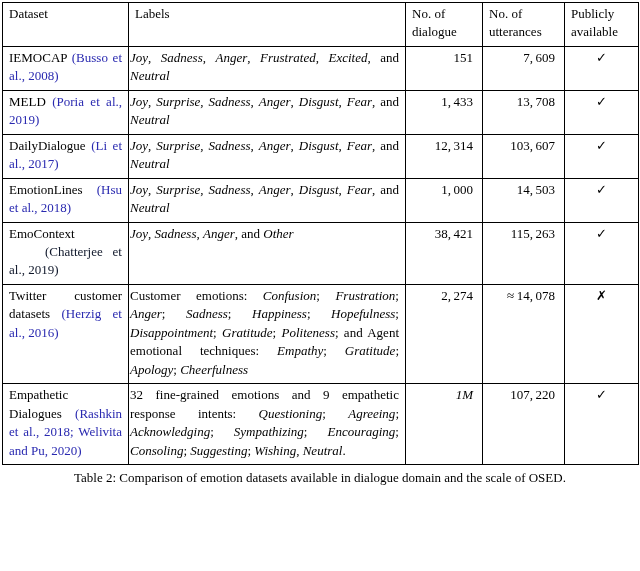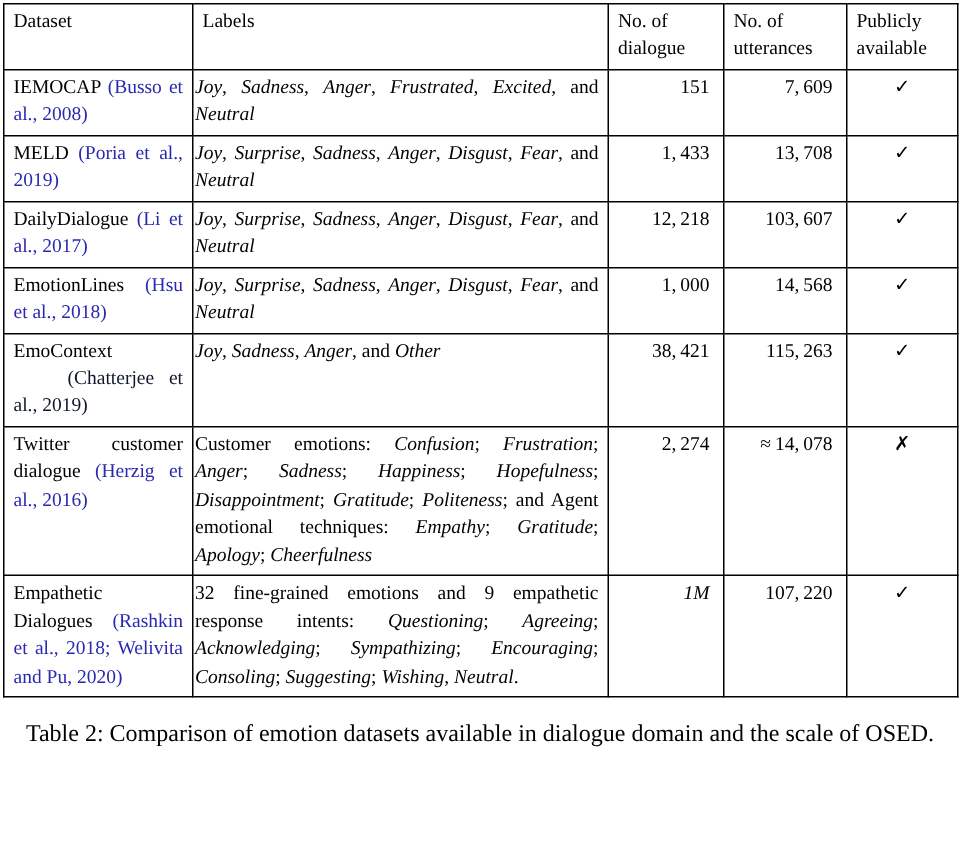--- a/index.html
+++ b/index.html
@@ -17,21 +17,21 @@
   .tbl th{text-align:left;}
   .hl{display:block;}
   .th-num{text-align:right;padding-right:9px;}
   .cell.dataset{text-align:justify;text-justify:inter-word;}
   .cell.labels{text-align:justify;text-justify:inter-word;padding-left:1px;}
   .cell.num{text-align:right;padding-right:9px;white-space:nowrap;}
   .cell.pub{text-align:center;}
   .it{font-style:italic;}
   .cite{text-decoration:none;cursor:pointer;}
   .caption{
-    font-size:16px;text-align:center;margin-top:16px;
+    font-size:13px;text-align:center;margin-top:5px;
     padding:0 14px;white-space:nowrap;overflow:hidden;
   }
 </style>
 </head>
 <body>
 
 <div class="page">
   <table class="tbl">
     <colgroup>
       <col style="width:126px">
@@ -73,40 +73,40 @@
         <tr>
           <td class="cell dataset"><span>MELD</span> <span class="cite" style="color: rgb(41, 41, 176);">(Poria et al., 2019)</span></td>
           <td class="cell labels"><span class="it">Joy</span><span>, </span><span class="it">Surprise</span><span>, </span><span class="it">Sadness</span><span>, </span><span class="it">Anger</span><span>, </span><span class="it">Disgust</span><span>, </span><span class="it">Fear</span><span>, and </span><span class="it">Neutral</span></td>
           <td class="cell num">1, 433</td>
           <td class="cell num">13, 708</td>
           <td class="cell pub"><span>✓</span></td>
         </tr>
         <tr>
           <td class="cell dataset"><span>DailyDialogue</span> <span class="cite" style="color: rgb(41, 41, 176);">(Li et al., 2017)</span></td>
           <td class="cell labels"><span class="it">Joy</span><span>, </span><span class="it">Surprise</span><span>, </span><span class="it">Sadness</span><span>, </span><span class="it">Anger</span><span>, </span><span class="it">Disgust</span><span>, </span><span class="it">Fear</span><span>, and </span><span class="it">Neutral</span></td>
-          <td class="cell num">12, 218</td>
+          <td class="cell num">12, 314</td>
           <td class="cell num">103, 607</td>
           <td class="cell pub"><span>✓</span></td>
         </tr>
         <tr>
           <td class="cell dataset"><span>EmotionLines</span> <span class="cite" style="color: rgb(41, 41, 176);">(Hsu et al., 2018)</span></td>
           <td class="cell labels"><span class="it">Joy</span><span>, </span><span class="it">Surprise</span><span>, </span><span class="it">Sadness</span><span>, </span><span class="it">Anger</span><span>, </span><span class="it">Disgust</span><span>, </span><span class="it">Fear</span><span>, and </span><span class="it">Neutral</span></td>
           <td class="cell num">1, 000</td>
-          <td class="cell num">14, 568</td>
+          <td class="cell num">14, 503</td>
           <td class="cell pub"><span>✓</span></td>
         </tr>
         <tr>
           <td class="cell dataset"><span>EmoContext</span> <span class="cite" style="color: #0f172a; margin-left: 36px;">(Chatterjee et al., 2019)</span></td>
           <td class="cell labels"><span class="it">Joy</span><span>, </span><span class="it">Sadness</span><span>, </span><span class="it">Anger</span><span>, and </span><span class="it">Other</span></td>
           <td class="cell num">38, 421</td>
           <td class="cell num">115, 263</td>
           <td class="cell pub"><span>✓</span></td>
         </tr>
         <tr>
-          <td class="cell dataset"><span>Twitter customer dialogue</span> <span class="cite" style="color: rgb(41, 41, 176);">(Herzig et al., 2016)</span></td>
+          <td class="cell dataset"><span>Twitter customer datasets</span> <span class="cite" style="color: rgb(41, 41, 176);">(Herzig et al., 2016)</span></td>
           <td class="cell labels"><span>Customer emotions: </span><span class="it">Confusion</span><span>; </span><span class="it">Frustration</span><span>; </span><span class="it">Anger</span><span>; </span><span class="it">Sadness</span><span>; </span><span class="it">Happiness</span><span>; </span><span class="it">Hopefulness</span><span>; </span><span class="it">Disappointment</span><span>; </span><span class="it">Gratitude</span><span>; </span><span class="it">Politeness</span><span>; and Agent emotional techniques: </span><span class="it">Empathy</span><span>; </span><span class="it">Gratitude</span><span>; </span><span class="it">Apology</span><span>; </span><span class="it">Cheerfulness</span></td>
           <td class="cell num">2, 274</td>
           <td class="cell num">≈ 14, 078</td>
           <td class="cell pub"><span>✗</span></td>
         </tr>
         <tr>
           <td class="cell dataset"><span>Empathetic Dialogues</span> <span class="cite" style="color: rgb(41, 41, 176);">(Rashkin et al., 2018; Welivita and Pu, 2020)</span></td>
           <td class="cell labels"><span>32 fine-grained emotions and 9 empathetic response intents: </span><span class="it">Questioning</span><span>; </span><span class="it">Agreeing</span><span>; </span><span class="it">Acknowledging</span><span>; </span><span class="it">Sympathizing</span><span>; </span><span class="it">Encouraging</span><span>; </span><span class="it">Consoling</span><span>; </span><span class="it">Suggesting</span><span>; </span><span class="it">Wishing</span><span>, </span><span class="it">Neutral</span><span>.</span></td>
           <td class="cell num it">1M</td>
           <td class="cell num">107, 220</td>

